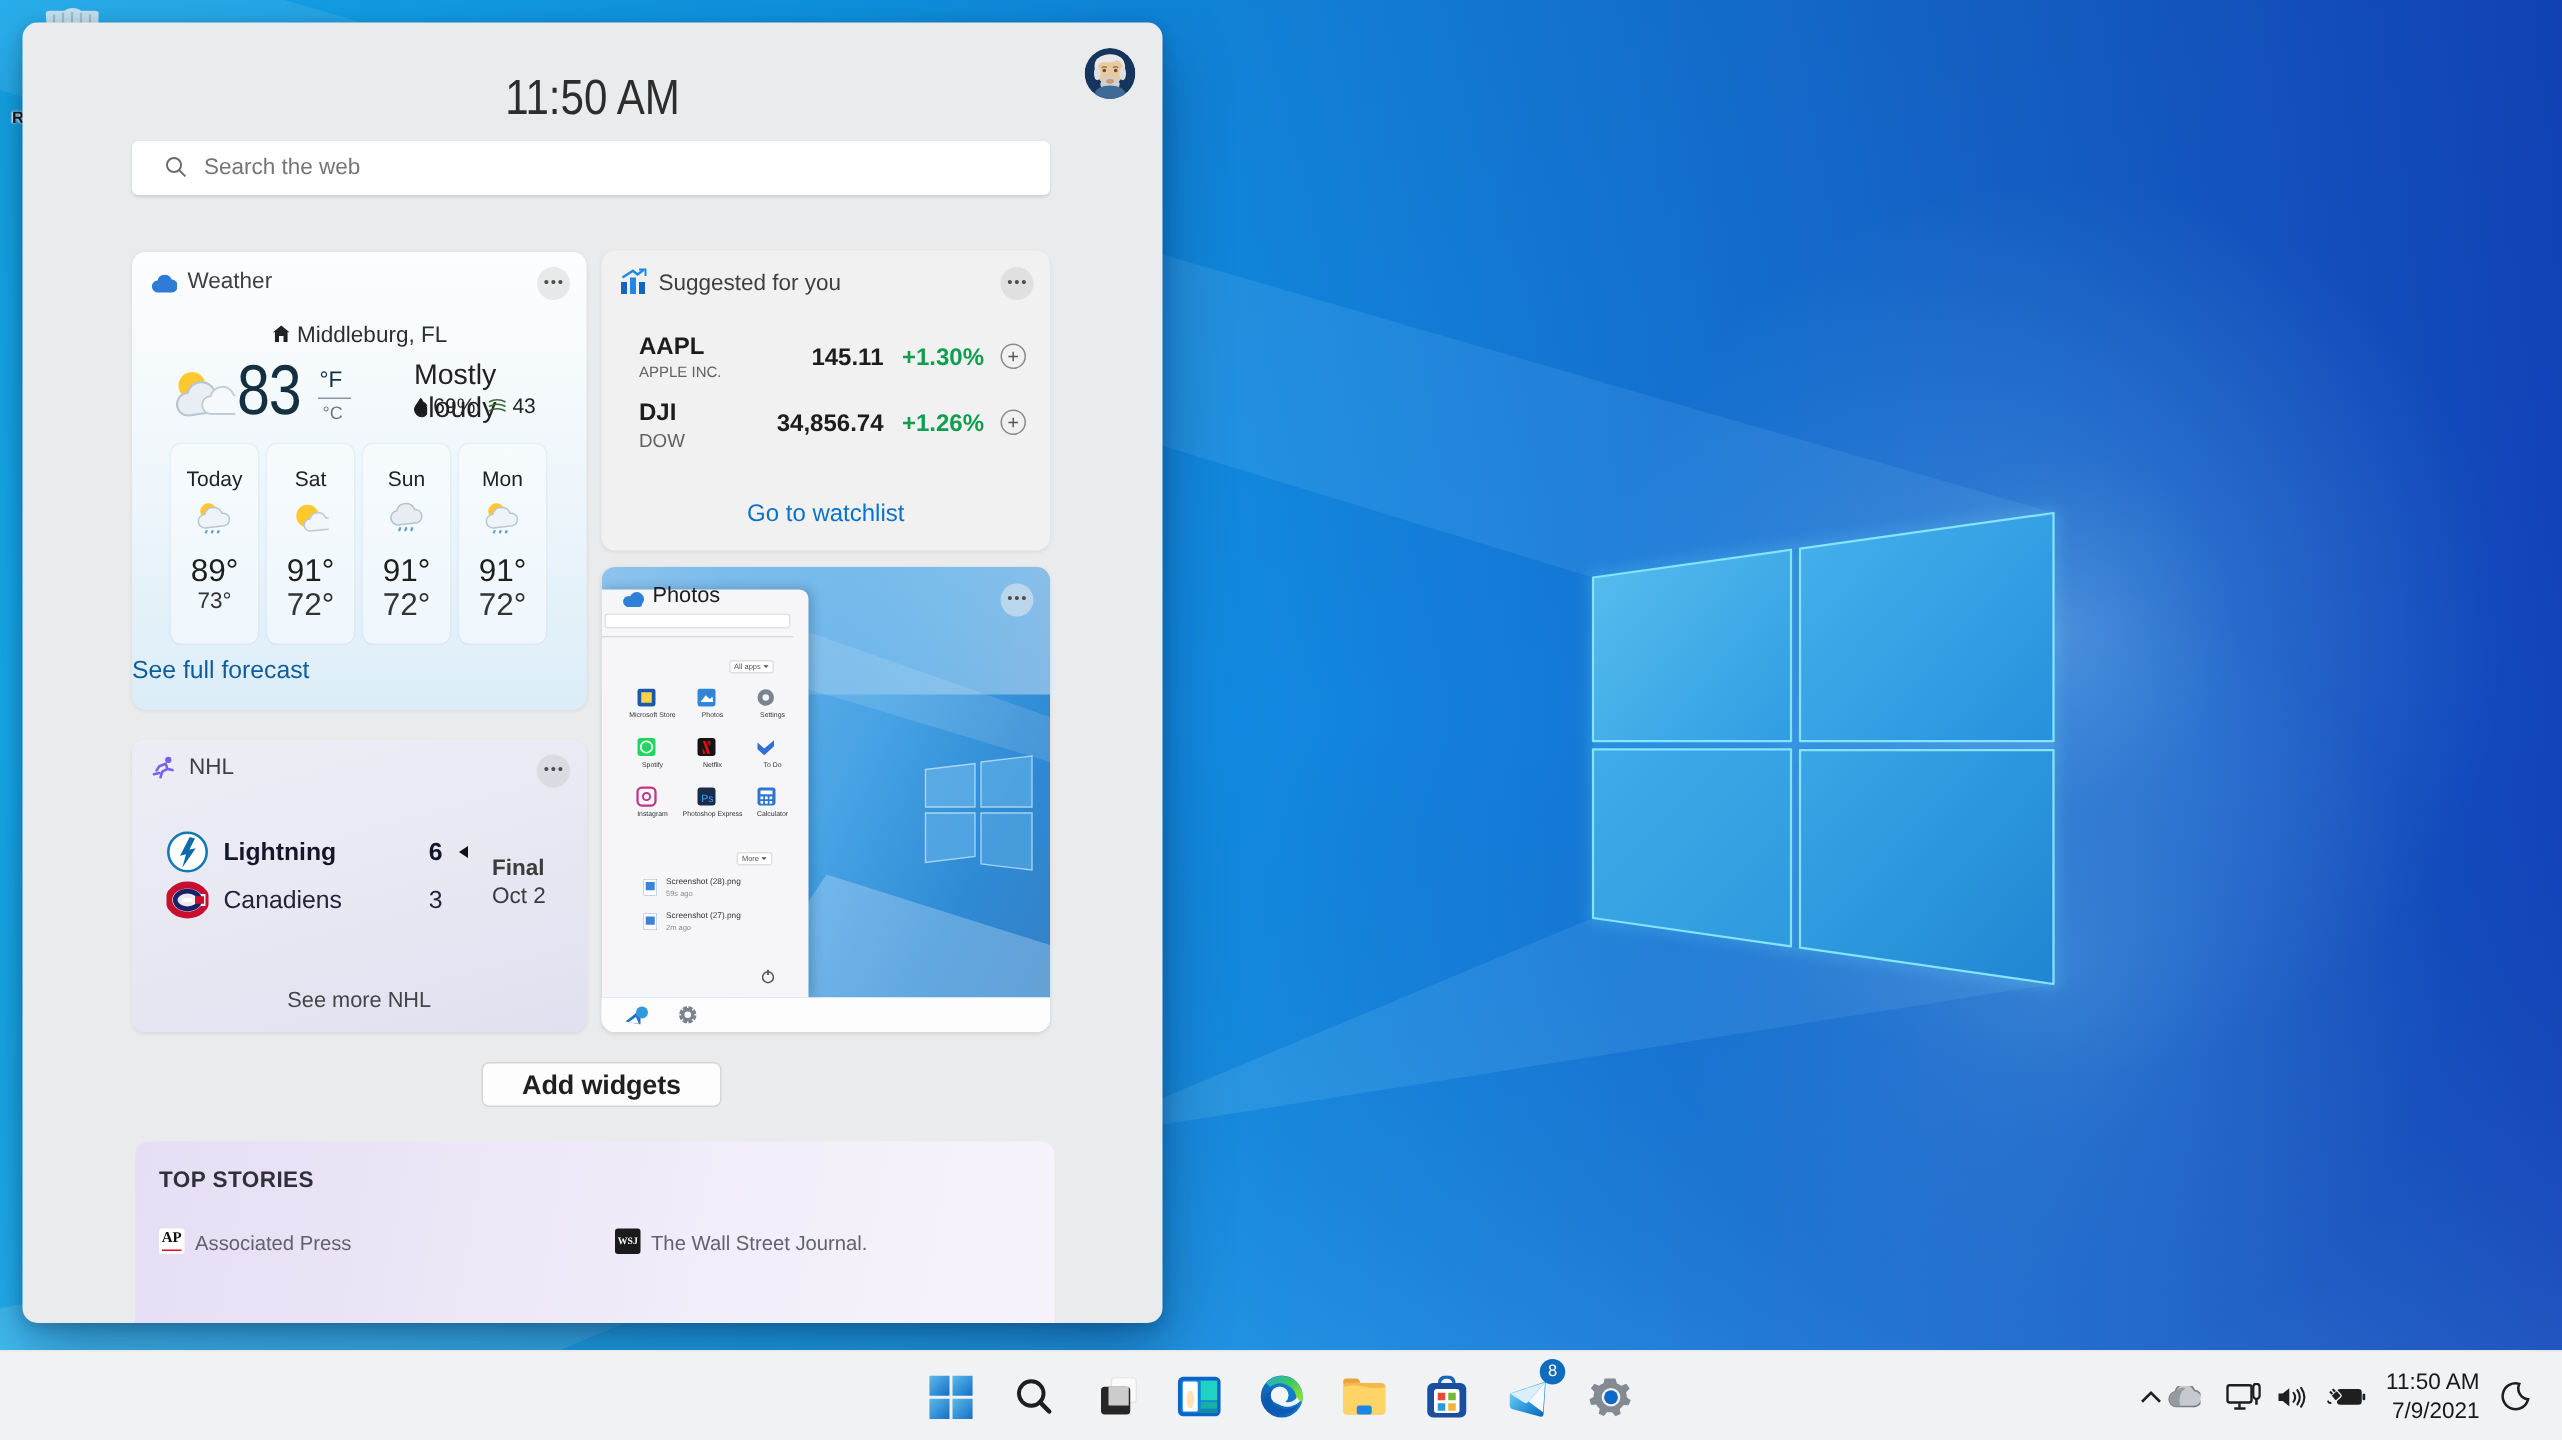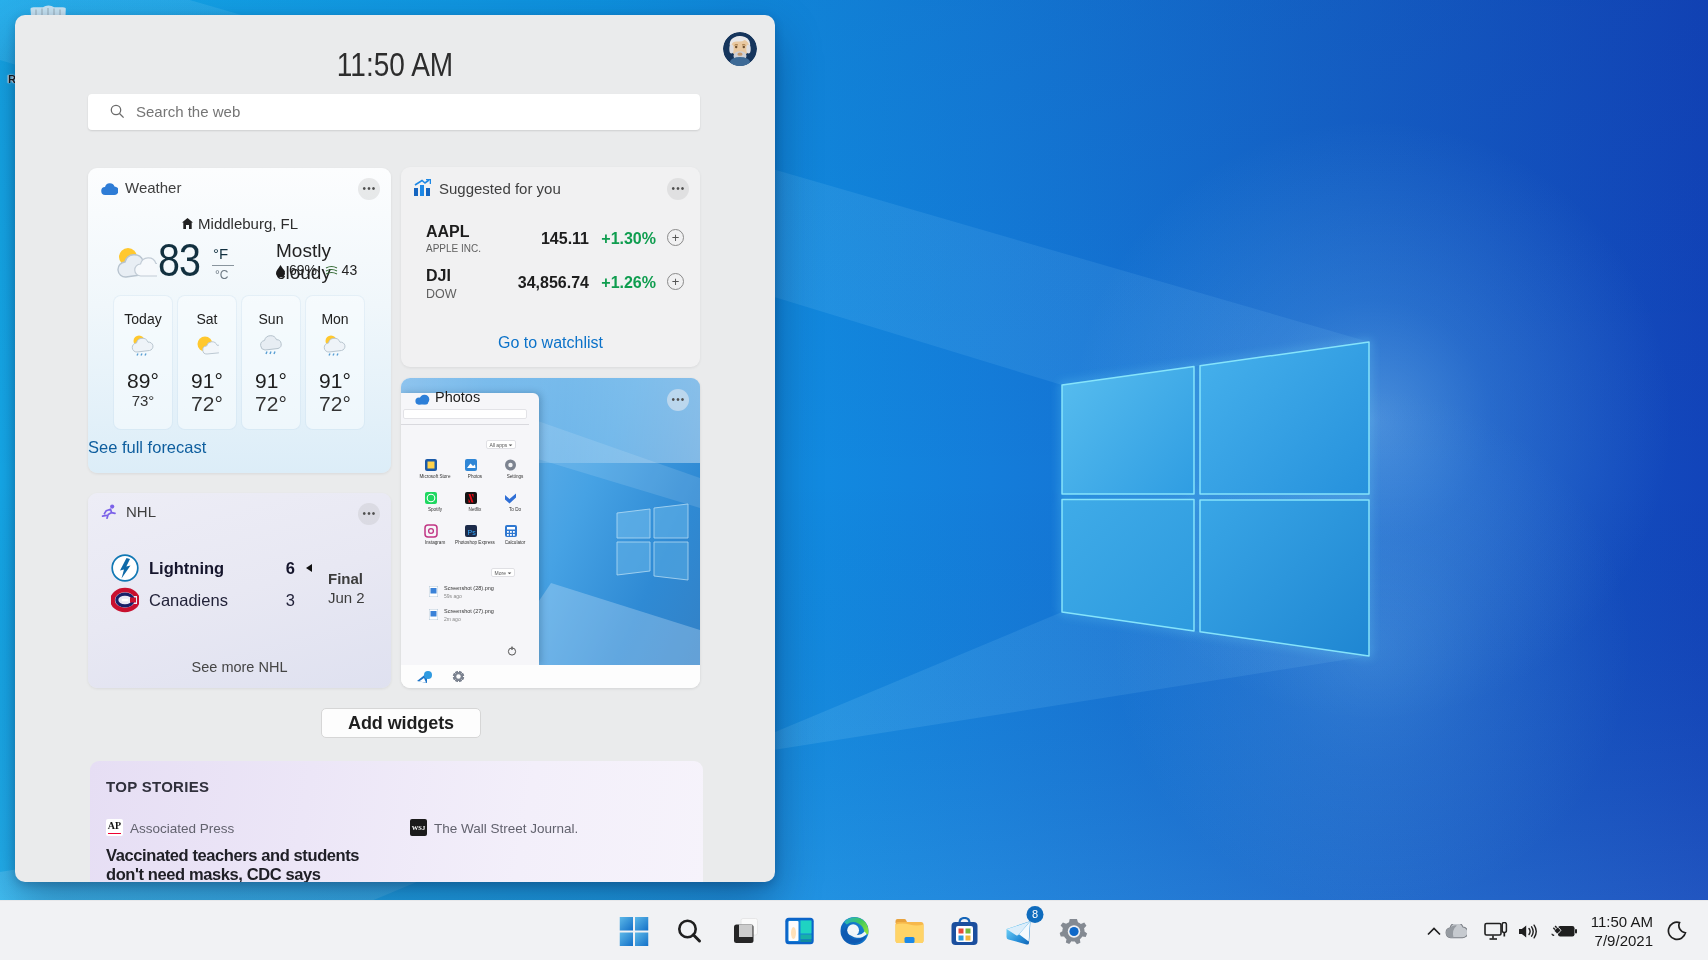--- a/index.html
+++ b/index.html
@@ -247,21 +247,21 @@
     <svg width="28" height="28" viewBox="0 0 28 28" style="position:absolute;left:23px;top:93px;">
       <ellipse cx="14" cy="14" rx="12.5" ry="10" fill="none" stroke="#c8102e" stroke-width="4.6"></ellipse>
       <rect x="17" y="10" width="9" height="8" fill="#edeef6"></rect>
       <ellipse cx="14" cy="14" rx="8.2" ry="5.9" fill="none" stroke="#192168" stroke-width="3.1"></ellipse>
       <rect x="19" y="11.5" width="6" height="5" fill="#c8102e"></rect>
       <rect x="10.8" y="12.8" width="6.4" height="2.5" fill="#fff"></rect>
     </svg>
     <div style="position:absolute;left:61px;top:98px;font-size:16.5px;color:#23233a;">Canadiens</div>
     <div style="position:absolute;left:185px;top:98px;width:22px;text-align:right;font-size:16.5px;color:#23233a;">3</div>
     <div style="position:absolute;left:240px;top:77px;font-size:15px;color:#3c3c3c;font-weight:bold;">Final</div>
-    <div style="position:absolute;left:240px;top:96px;font-size:15px;color:#3c3c3c;">Jun 2</div>
+    <div style="position:absolute;left:240px;top:96px;font-size:15px;color:#3c3c3c;">Oct 2</div>
     <div style="position:absolute;left:0;top:166px;width:100%;text-align:center;font-size:14.5px;color:#454545;">See more NHL</div>
   </div>
 
   <div class="card" style="left:386px;top:363px;width:299px;height:310px;background:#fff;box-shadow:0 1px 3px rgba(0,0,0,.1);overflow:hidden;">
 
     <div style="position:absolute;left:0;top:0;width:299px;height:287px;background:linear-gradient(115deg,#8fc4ee 0%,#6db5ea 20%,#46a2e4 55%,#2f8ad4 80%,#3381c6 100%);"></div>
     <svg width="299" height="287" viewBox="0 0 299 287" style="position:absolute;left:0;top:0;">
       <defs>
         <linearGradient id="phz" x1="0" y1="0" x2="1" y2="0">
             <stop offset="0" stop-color="#fff" stop-opacity="0"></stop>
@@ -377,21 +377,20 @@
 
   <div style="position:absolute;left:306px;top:693px;width:160px;height:30px;background:#fdfdfd;border:1px solid #d6d6d6;border-radius:5px;text-align:center;line-height:28px;font-size:18px;font-weight:600;letter-spacing:-0.1px;color:#1f1f1f;">Add widgets</div>
 
   <div class="card" style="left:75px;top:746px;width:613px;height:140px;background:linear-gradient(100deg,#e6def4 0%,#ece6f7 35%,#f3effa 70%,#f6f3fb 100%);">
     <div style="position:absolute;left:16px;top:17px;font-size:15px;font-weight:bold;color:#30303c;letter-spacing:.3px;">TOP STORIES</div>
     <div style="position:absolute;left:16px;top:58px;width:17px;height:17px;background:#fff;border-radius:2px;">
       <div style="position:absolute;left:0;top:1px;width:17px;text-align:center;font-size:10px;font-weight:bold;color:#111;font-family:'Liberation Serif',serif;">AP</div>
       <div style="position:absolute;left:2px;bottom:2px;width:13px;height:1.5px;background:#e03;"></div>
     </div>
     <div style="position:absolute;left:40px;top:60px;font-size:13.5px;color:#62626e;">Associated Press</div>
-    <div style="position:absolute;left:16px;top:85px;white-space:nowrap;font-size:16.5px;font-weight:bold;letter-spacing:-0.4px;color:#202027;line-height:19px;">Vaccinated teachers and students<br>don't need masks, CDC says</div>
     <div style="position:absolute;left:320px;top:58px;width:17px;height:17px;background:#1b1b1b;border-radius:2px;color:#fff;font-size:6.5px;font-weight:bold;text-align:center;line-height:17px;font-family:'Liberation Serif',serif;">WSJ</div>
     <div style="position:absolute;left:344px;top:60px;font-size:13.5px;color:#62626e;">The Wall Street Journal.</div>
   </div>
 </div>
 <div id="taskbar">
   <div id="tb-center">
     <div class="tbslot">
         <svg width="29" height="29" viewBox="0 0 29 29">
       <defs>
             <linearGradient id="stg" x1="0" y1="0" x2="1" y2="1">

